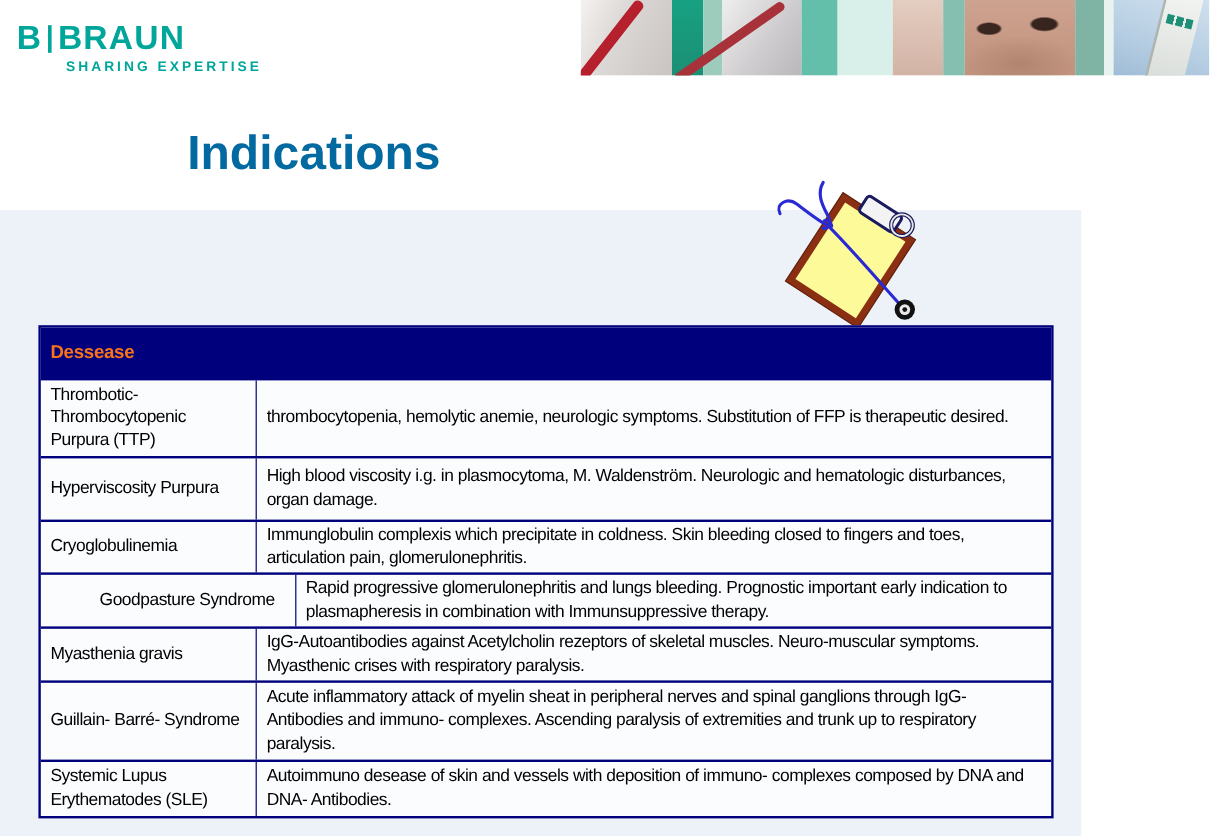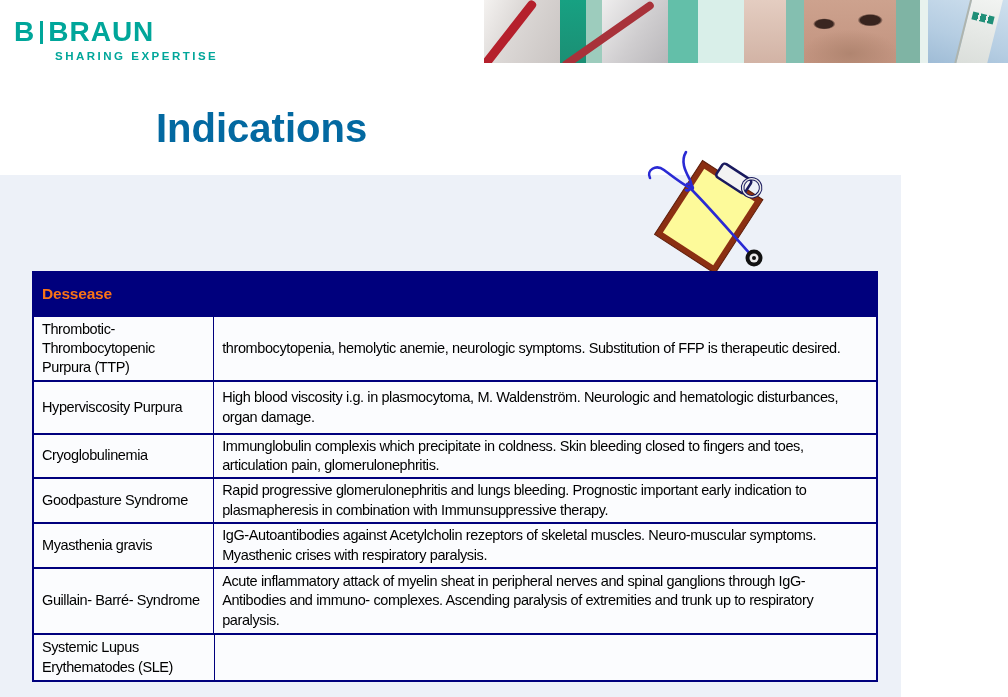--- a/index.html
+++ b/index.html
@@ -65,21 +65,21 @@
                border:2px solid #00007D; background:#FBFCFE; }
   .t-header { height:42px; background:#00007D; color:#f97316; display:flex; align-items:center;
               font-size:15.5px; font-weight:bold; padding-left:8px; letter-spacing:-0.2px; }
   .t-row { display:flex; border-top:2px solid #00007D; }
   .t-cell-disease { width:181px; border-right:1px solid #00007D; padding:3px 6px 3px 8px;
                     display:flex; align-items:center; }
   .t-cell-desc { width:665px; padding:3px 10px 3px 8px; display:flex; align-items:center; }
   .t-row, .t-cell-disease, .t-cell-desc {
       font-size:14.5px; color:#000000; letter-spacing:-0.4px; line-height:1.33; }
   .row-1 { height:65px; } .row-2 { height:53px; } .row-3 { height:44px; }
-  .row-4 { height:45px; } .row-5 { height:45px; } .row-6 { height:66px; }
+  .row-4 { height:45px;padding-left:41px; } .row-5 { height:45px; } .row-6 { height:66px; }
   .row-7 { height:47px; }
 </style>
 </head>
 <body>
 
 <div id="slide">
 
   <div class="logo">
     <div class="logo-row">
       <span class="logo-b">B</span>
@@ -151,16 +151,17 @@
     <div class="t-row row-5">
       <div class="t-cell-disease">Myasthenia gravis</div>
       <div class="t-cell-desc">IgG-Autoantibodies against Acetylcholin rezeptors of skeletal muscles. Neuro-muscular symptoms. Myasthenic crises with respiratory paralysis.</div>
     </div>
     <div class="t-row row-6">
       <div class="t-cell-disease">Guillain- Barré- Syndrome</div>
       <div class="t-cell-desc">Acute inflammatory attack of myelin sheat in peripheral nerves and spinal ganglions through IgG-Antibodies and immuno- complexes. Ascending paralysis of extremities and trunk up to respiratory paralysis.</div>
     </div>
     <div class="t-row row-7">
       <div class="t-cell-disease">Systemic Lupus Erythematodes (SLE)</div>
+      <div class="t-cell-desc">Autoimmuno desease of skin and vessels with deposition of immuno- complexes composed by DNA and DNA- Antibodies.</div>
     </div>
   </div>
 
 </div>
 
 </body></html>

